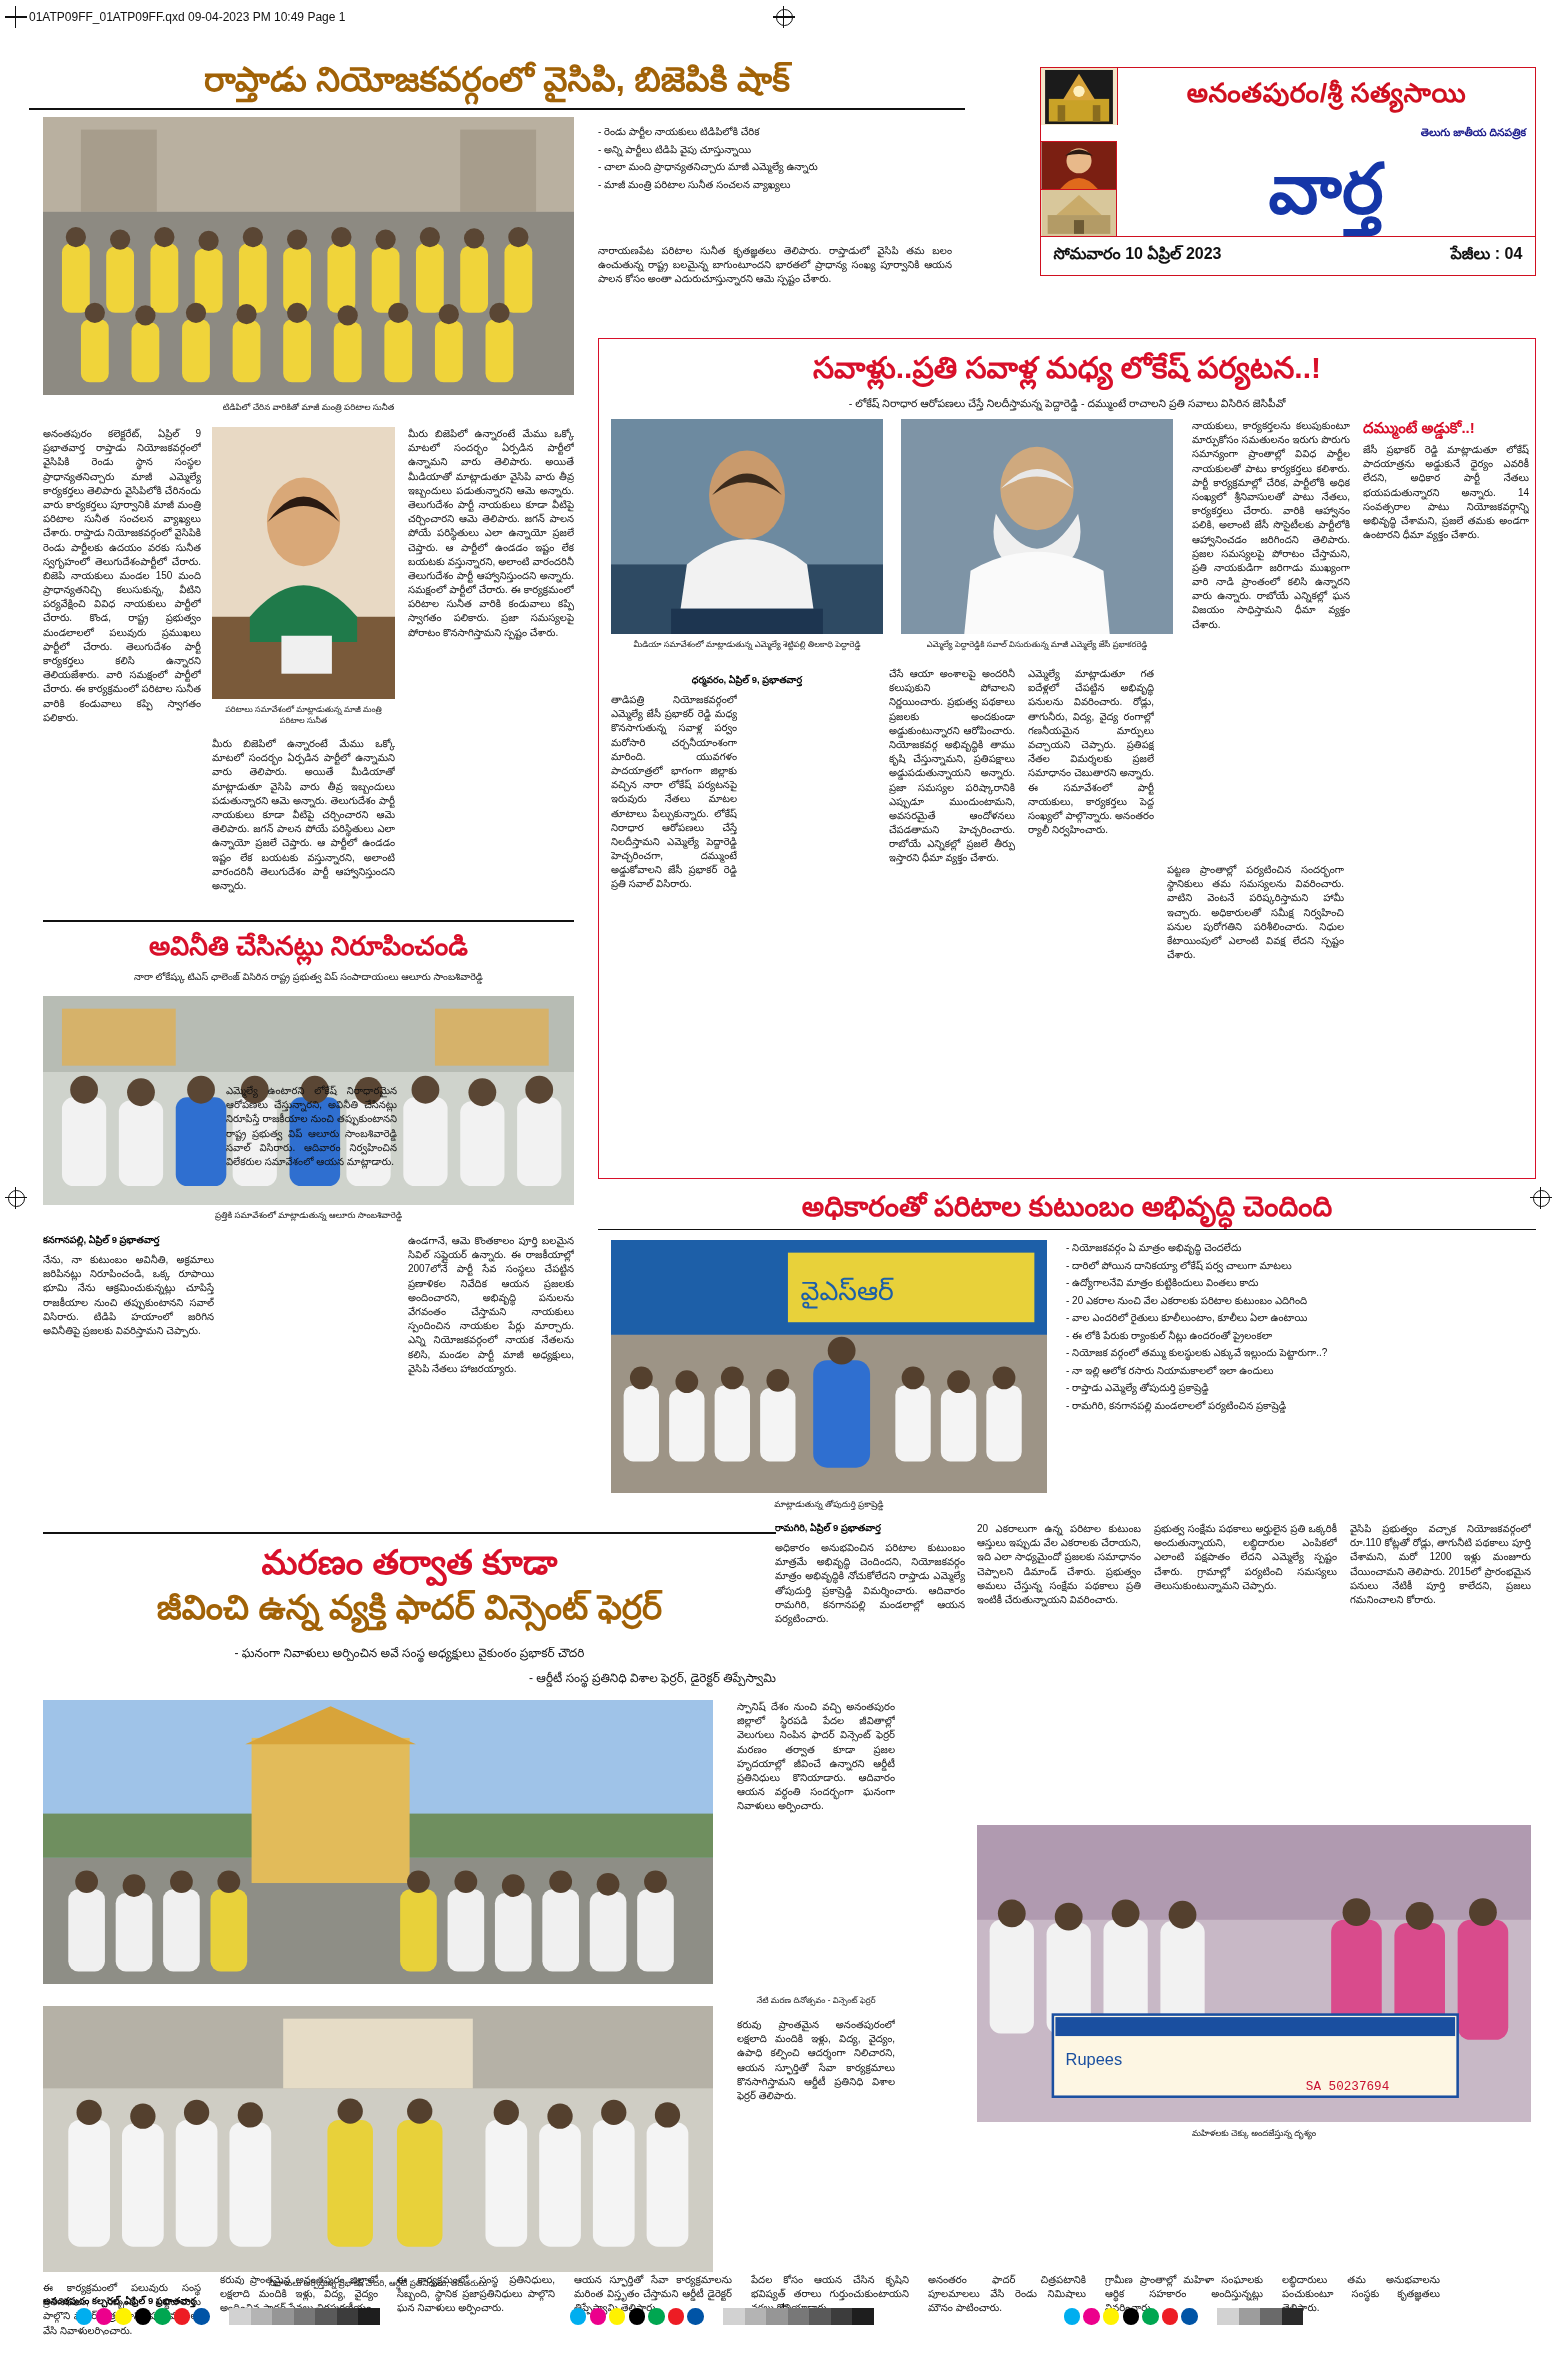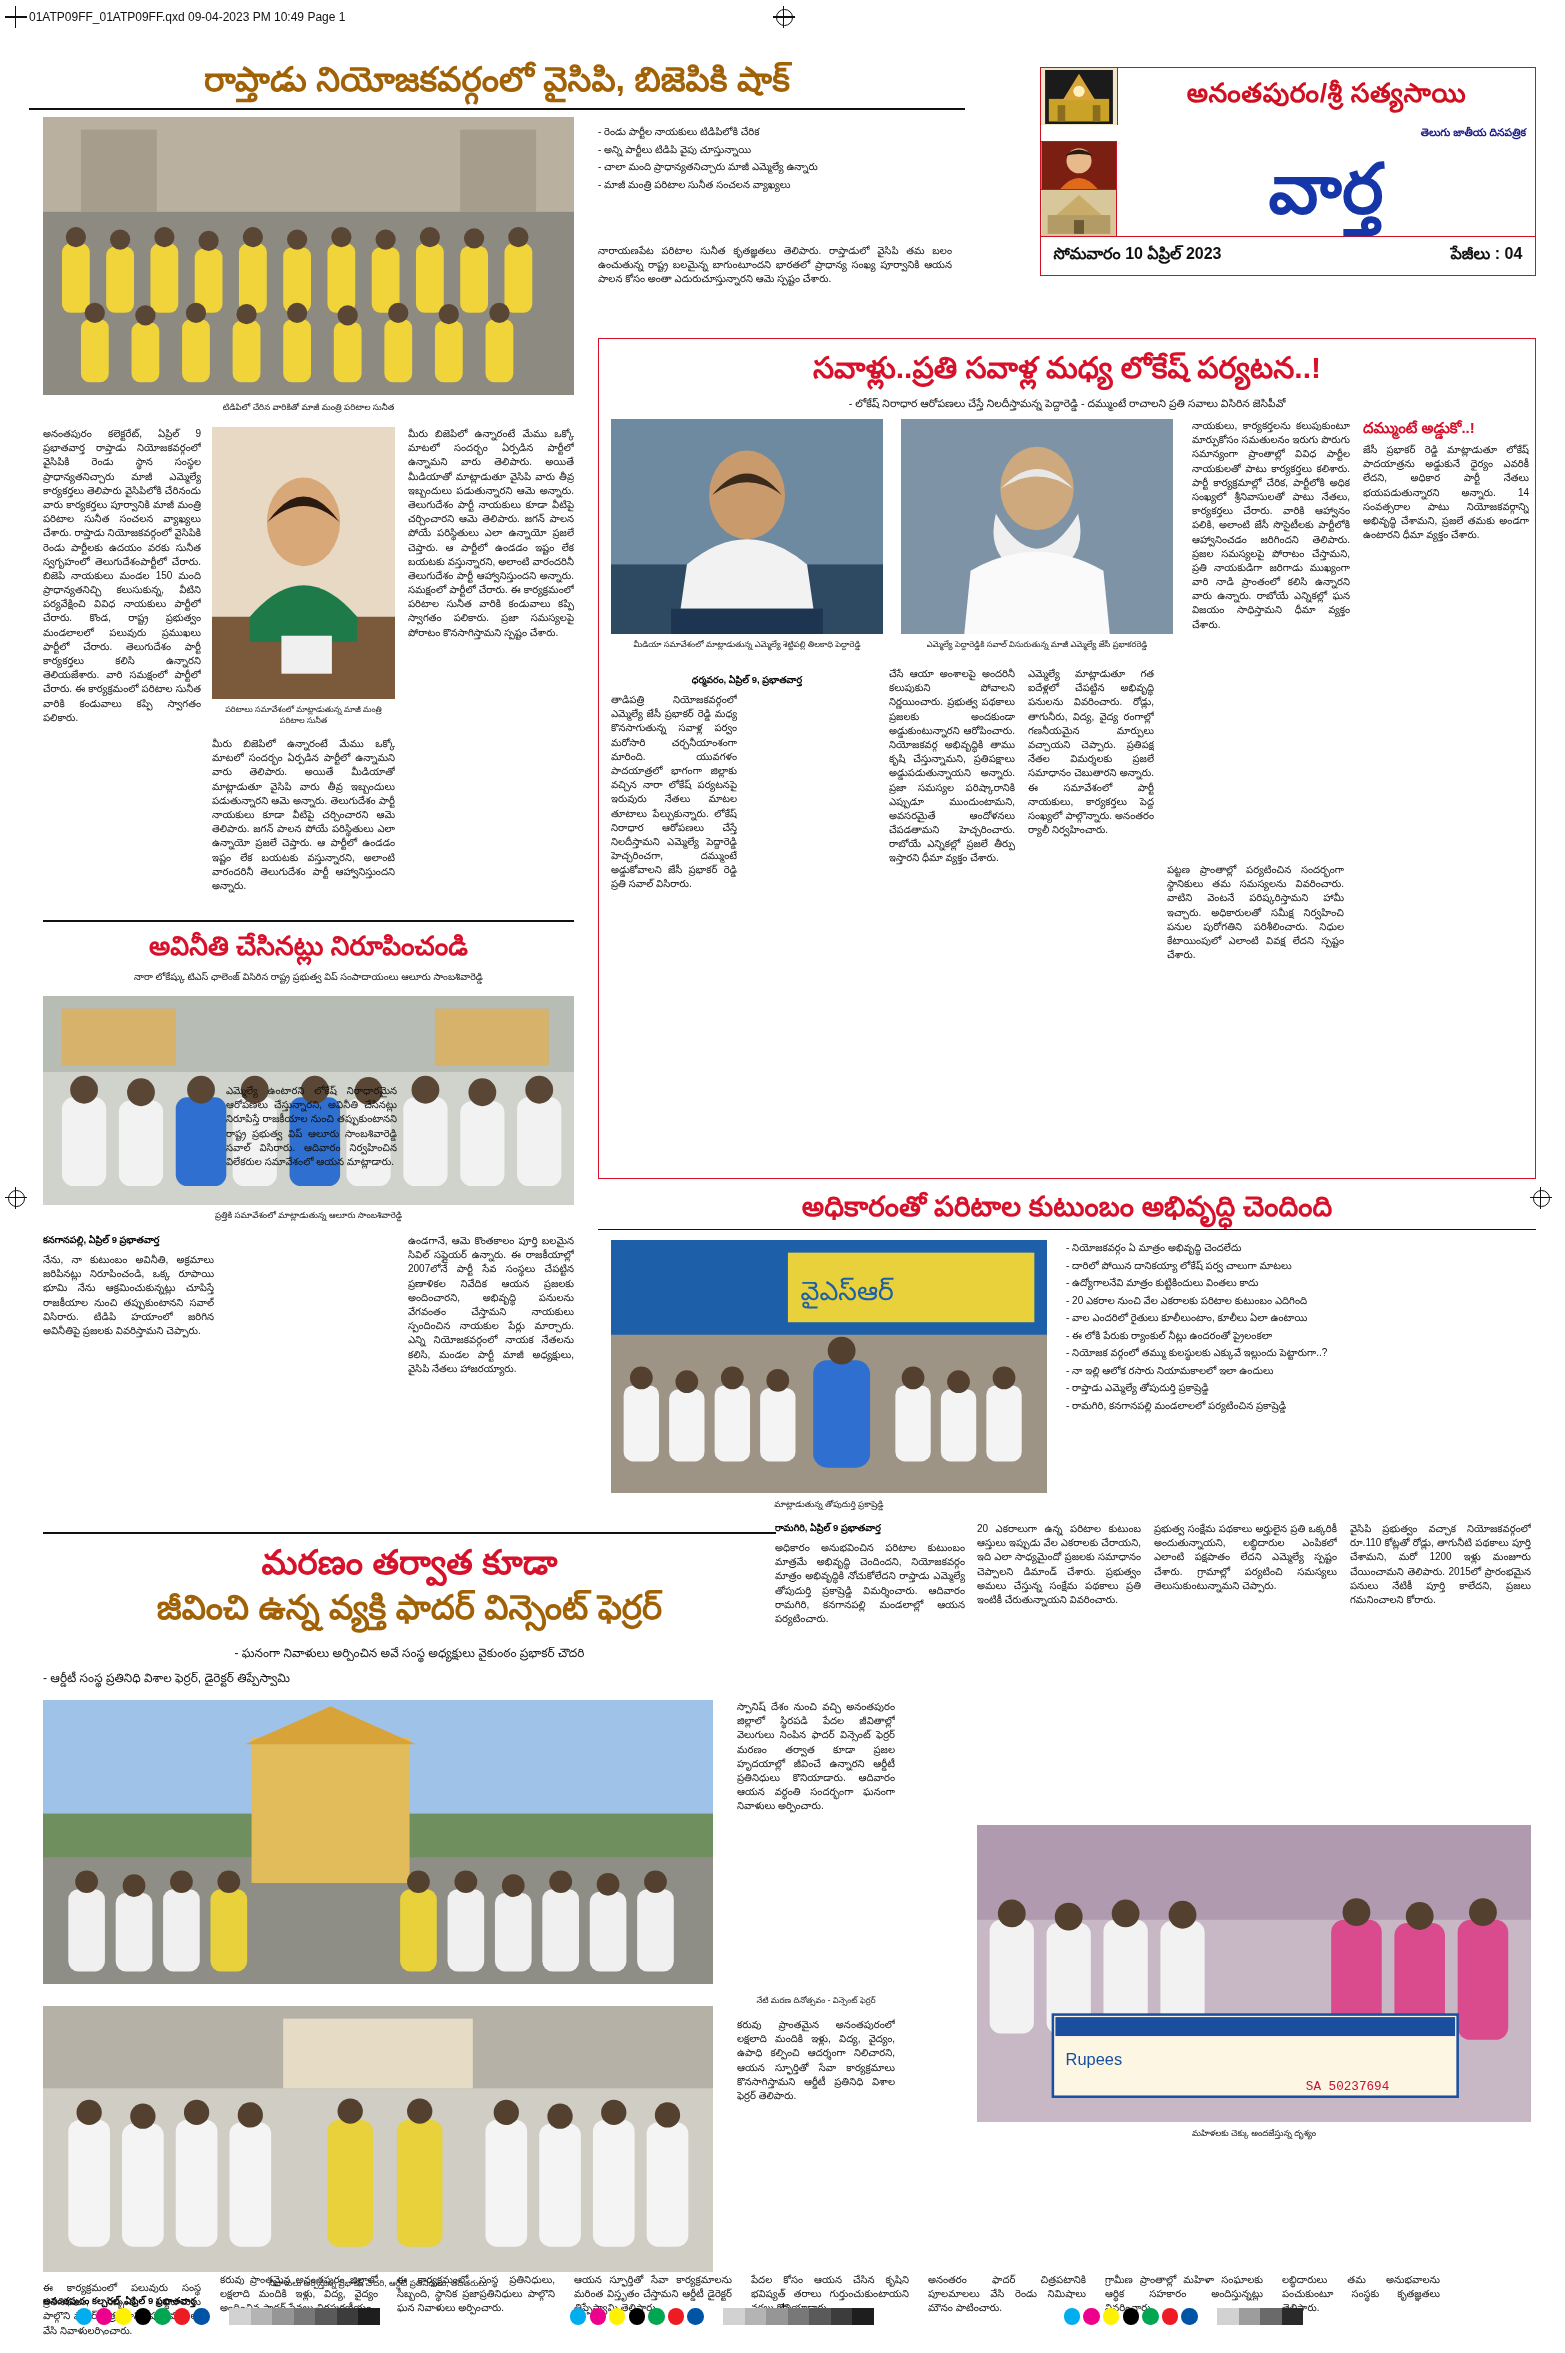--- a/index.html
+++ b/index.html
@@ -370,21 +370,21 @@
         <text x="140" y="380" font-size="26" fill="#1a4fa0" font-family="Liberation Sans">Rupees</text>
         <text x="520" y="420" font-size="20" fill="#c81030" font-family="Liberation Mono">SA 50237694</text>
       </svg>
     </div>
     <div class="cap tel" style="position:absolute;left:948px;top:2091px;width:554px;">మహిళలకు చెక్కు అందజేస్తున్న దృశ్యం</div>
 
     <div class="rule" style="position:absolute;left:14px;top:1497px;width:733px;height:1.9px;"></div>
     <div class="hdl-red tel" style="position:absolute;left:14px;top:1508px;width:733px;text-align:center;font-size:34px;">మరణం తర్వాత కూడా</div>
     <div class="hdl-blue tel" style="position:absolute;left:14px;top:1553px;width:733px;text-align:center;font-size:34px;">జీవించి ఉన్న వ్యక్తి ఫాదర్ విన్సెంట్ ఫెర్రర్</div>
     <div class="tel" style="position:absolute;left:14px;top:1611px;width:733px;text-align:center;font-size:12px;color:#111;">- ఘనంగా నివాళులు అర్పించిన అవే సంస్థ అధ్యక్షులు వైకుంఠం ప్రభాకర్ చౌదరి</div>
-    <div class="tel" style="position:absolute;left:14px;top:1636px;width:733px;text-align:left;font-size:12px;color:#111;">- ఆర్డీటీ సంస్థ ప్రతినిధి విశాల ఫెర్రర్, డైరెక్టర్ తిప్పేస్వామి</div>
+    <div class="tel" style="position:absolute;left:14px;top:1636px;width:733px;text-align:right;font-size:12px;color:#111;">- ఆర్డీటీ సంస్థ ప్రతినిధి విశాల ఫెర్రర్, డైరెక్టర్ తిప్పేస్వామి</div>
 
     <div class="photo" style="position:absolute;left:14px;top:1665px;width:670px;height:284px;">
       <svg width="670" height="284" viewBox="0 0 1060 450" preserveAspectRatio="none">
         <rect width="1060" height="450" fill="#9fc3e8"></rect>
         <rect x="0" y="250" width="1060" height="200" fill="#8e8e86"></rect>
         <rect x="0" y="180" width="1060" height="70" fill="#6f8f5f"></rect>
         <rect x="330" y="60" width="250" height="230" fill="#e2bb5a"></rect>
         <polygon points="455,10 590,70 320,70" fill="#d8a43a"></polygon>
         <g fill="#f0f0f0">
           <rect x="40" y="300" width="58" height="130" rx="16"></rect>

